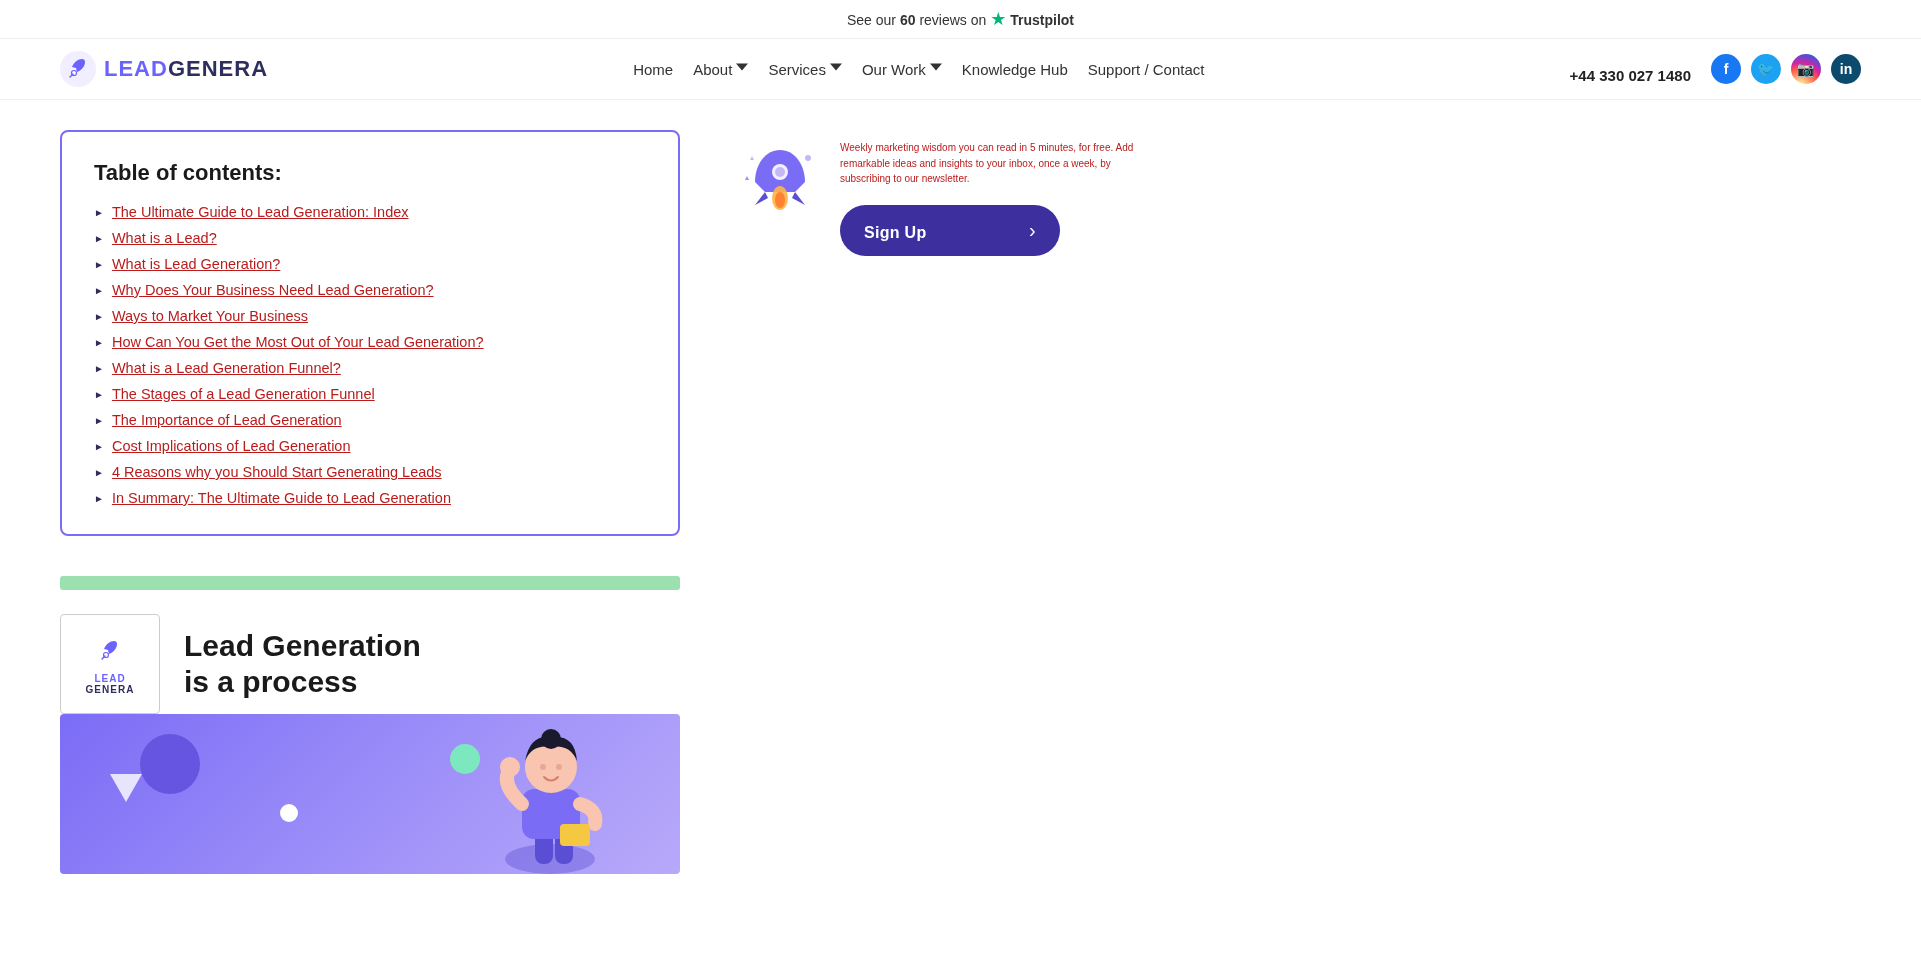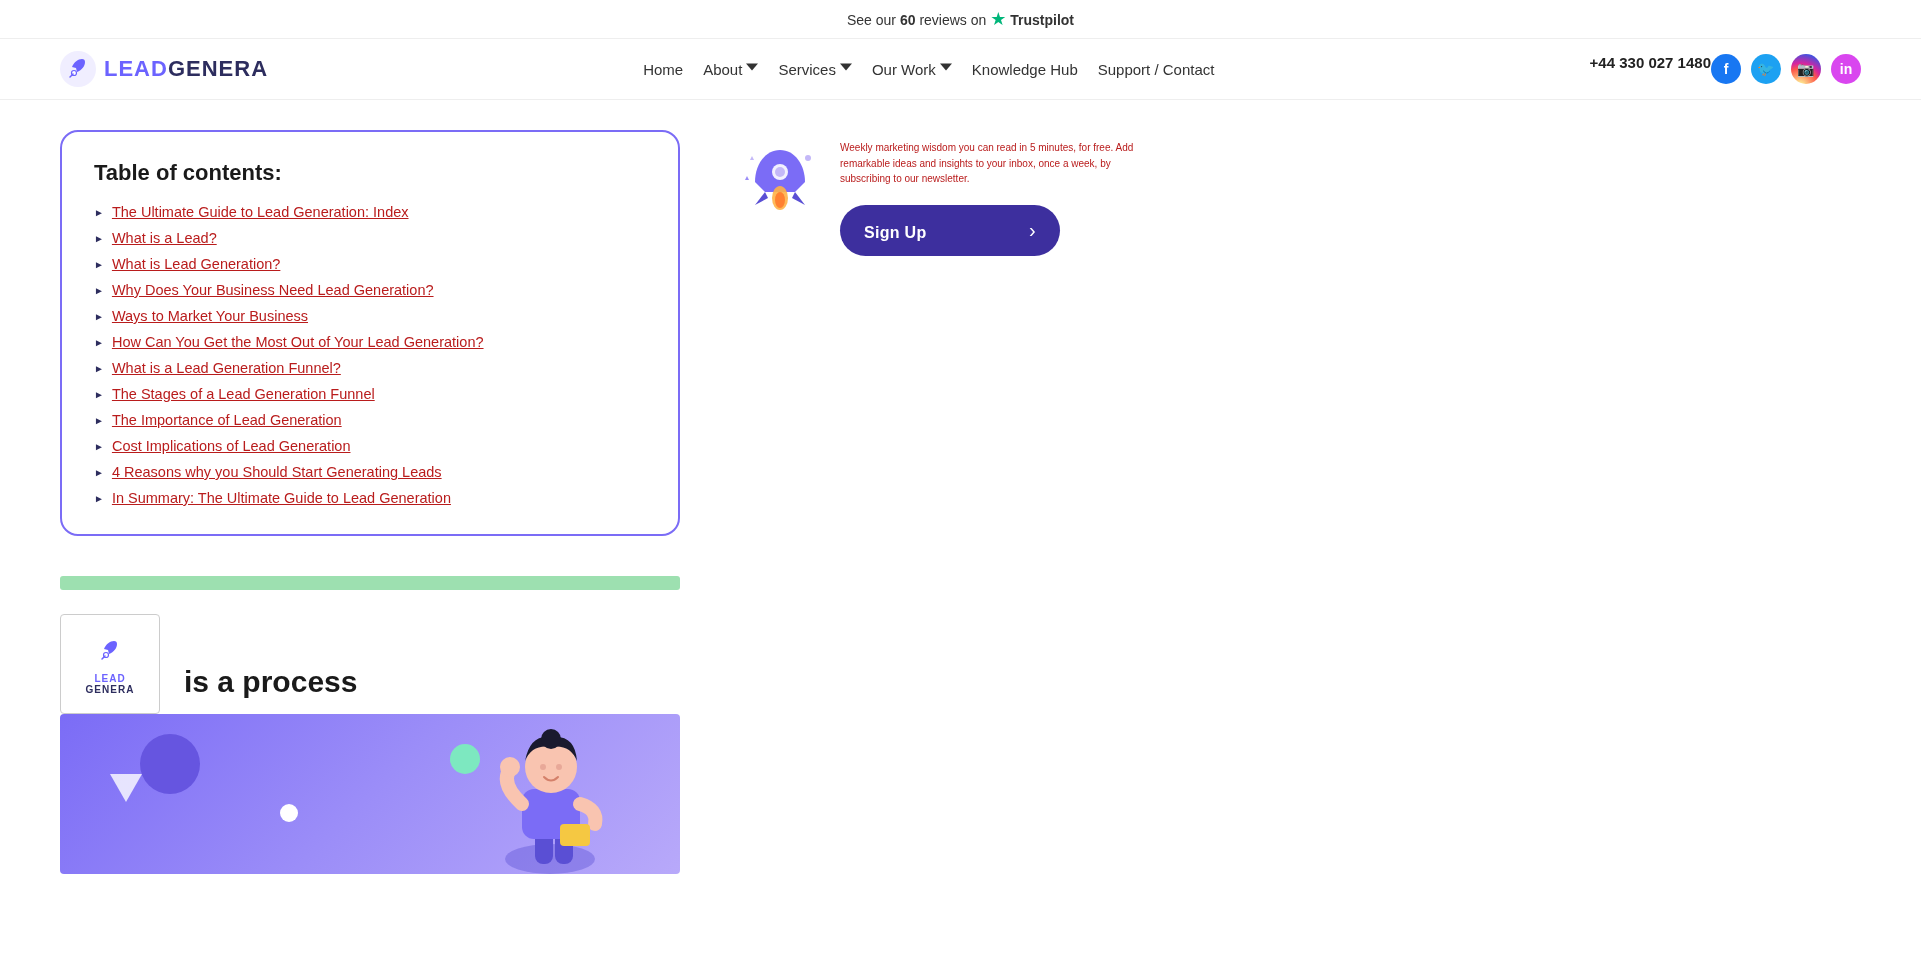--- a/index.html
+++ b/index.html
@@ -61,21 +61,22 @@
       gap: 4px;
       cursor: pointer;
       font-size: 15px;
       font-weight: 500;
       color: #333;
     }
     .nav-dropdown svg { width: 12px; height: 12px; fill: #333; }
 
     .header-right {
       display: flex;
-      align-items: flex-start;
+      align-items: flex-end;
+      gap: 20px;
     }
     .phone {
       font-size: 15px;
       font-weight: 600;
       color: #222;
     }
     .social-icons {
       display: flex;
       gap: 10px;
     }
@@ -87,39 +88,39 @@
       align-items: center;
       justify-content: center;
       font-size: 14px;
       font-weight: bold;
       color: #fff;
       text-decoration: none;
     }
     .fb { background: #1877f2; }
     .tw { background: #1da1f2; }
     .ig { background: radial-gradient(circle at 30% 107%, #fdf497 0%, #fdf497 5%, #fd5949 45%, #d6249f 60%, #285aeb 90%); }
-    .li { background: #d946ef; }
+    .li { background: #0c4a6e; }
 
     
     .main-content {
       display: flex;
       padding: 30px 60px;
       gap: 60px;
       max-width: 1921px;
     }
 
     .left-column {
       flex: 0 0 620px;
       max-width: 620px;
     }
 
     
     .toc-box {
       border: 2px solid #7b6cf6;
-      border-radius: 18px;
+      border-radius: 8px;
       padding: 28px 32px;
       margin-bottom: 40px;
     }
     .toc-title {
       font-size: 22px;
       font-weight: 700;
       color: #1a1a1a;
       margin-bottom: 18px;
     }
     .toc-list {
@@ -429,21 +430,21 @@
           <svg viewBox="0 0 36 36">
             <path d="M22 8c-4 0-8 3-10 8l4 1 1 4c5-2 8-6 8-10 0-2-1-3-3-3z" fill="#6c63ff"></path>
             <circle cx="14" cy="22" r="2.5" fill="#fff" stroke="#6c63ff" stroke-width="1.2"></circle>
             <path d="M10 26l3-3" stroke="#6c63ff" stroke-width="1.5" stroke-linecap="round"></path>
           </svg>
           <div class="lead-genera-logo-text">
             <span>LEAD</span><br>GENERA
           </div>
         </div>
         <div class="lead-gen-title">
-          <br>
+          <span>Lead Generation</span><br>
           <span>is a process</span>
         </div>
       </div>
 
       <div class="purple-illustration">
         <div class="illus-circle-1"></div>
         <div class="illus-circle-2"></div>
         <div class="illus-triangle"></div>
         <div class="illus-dot-1"></div>
 

